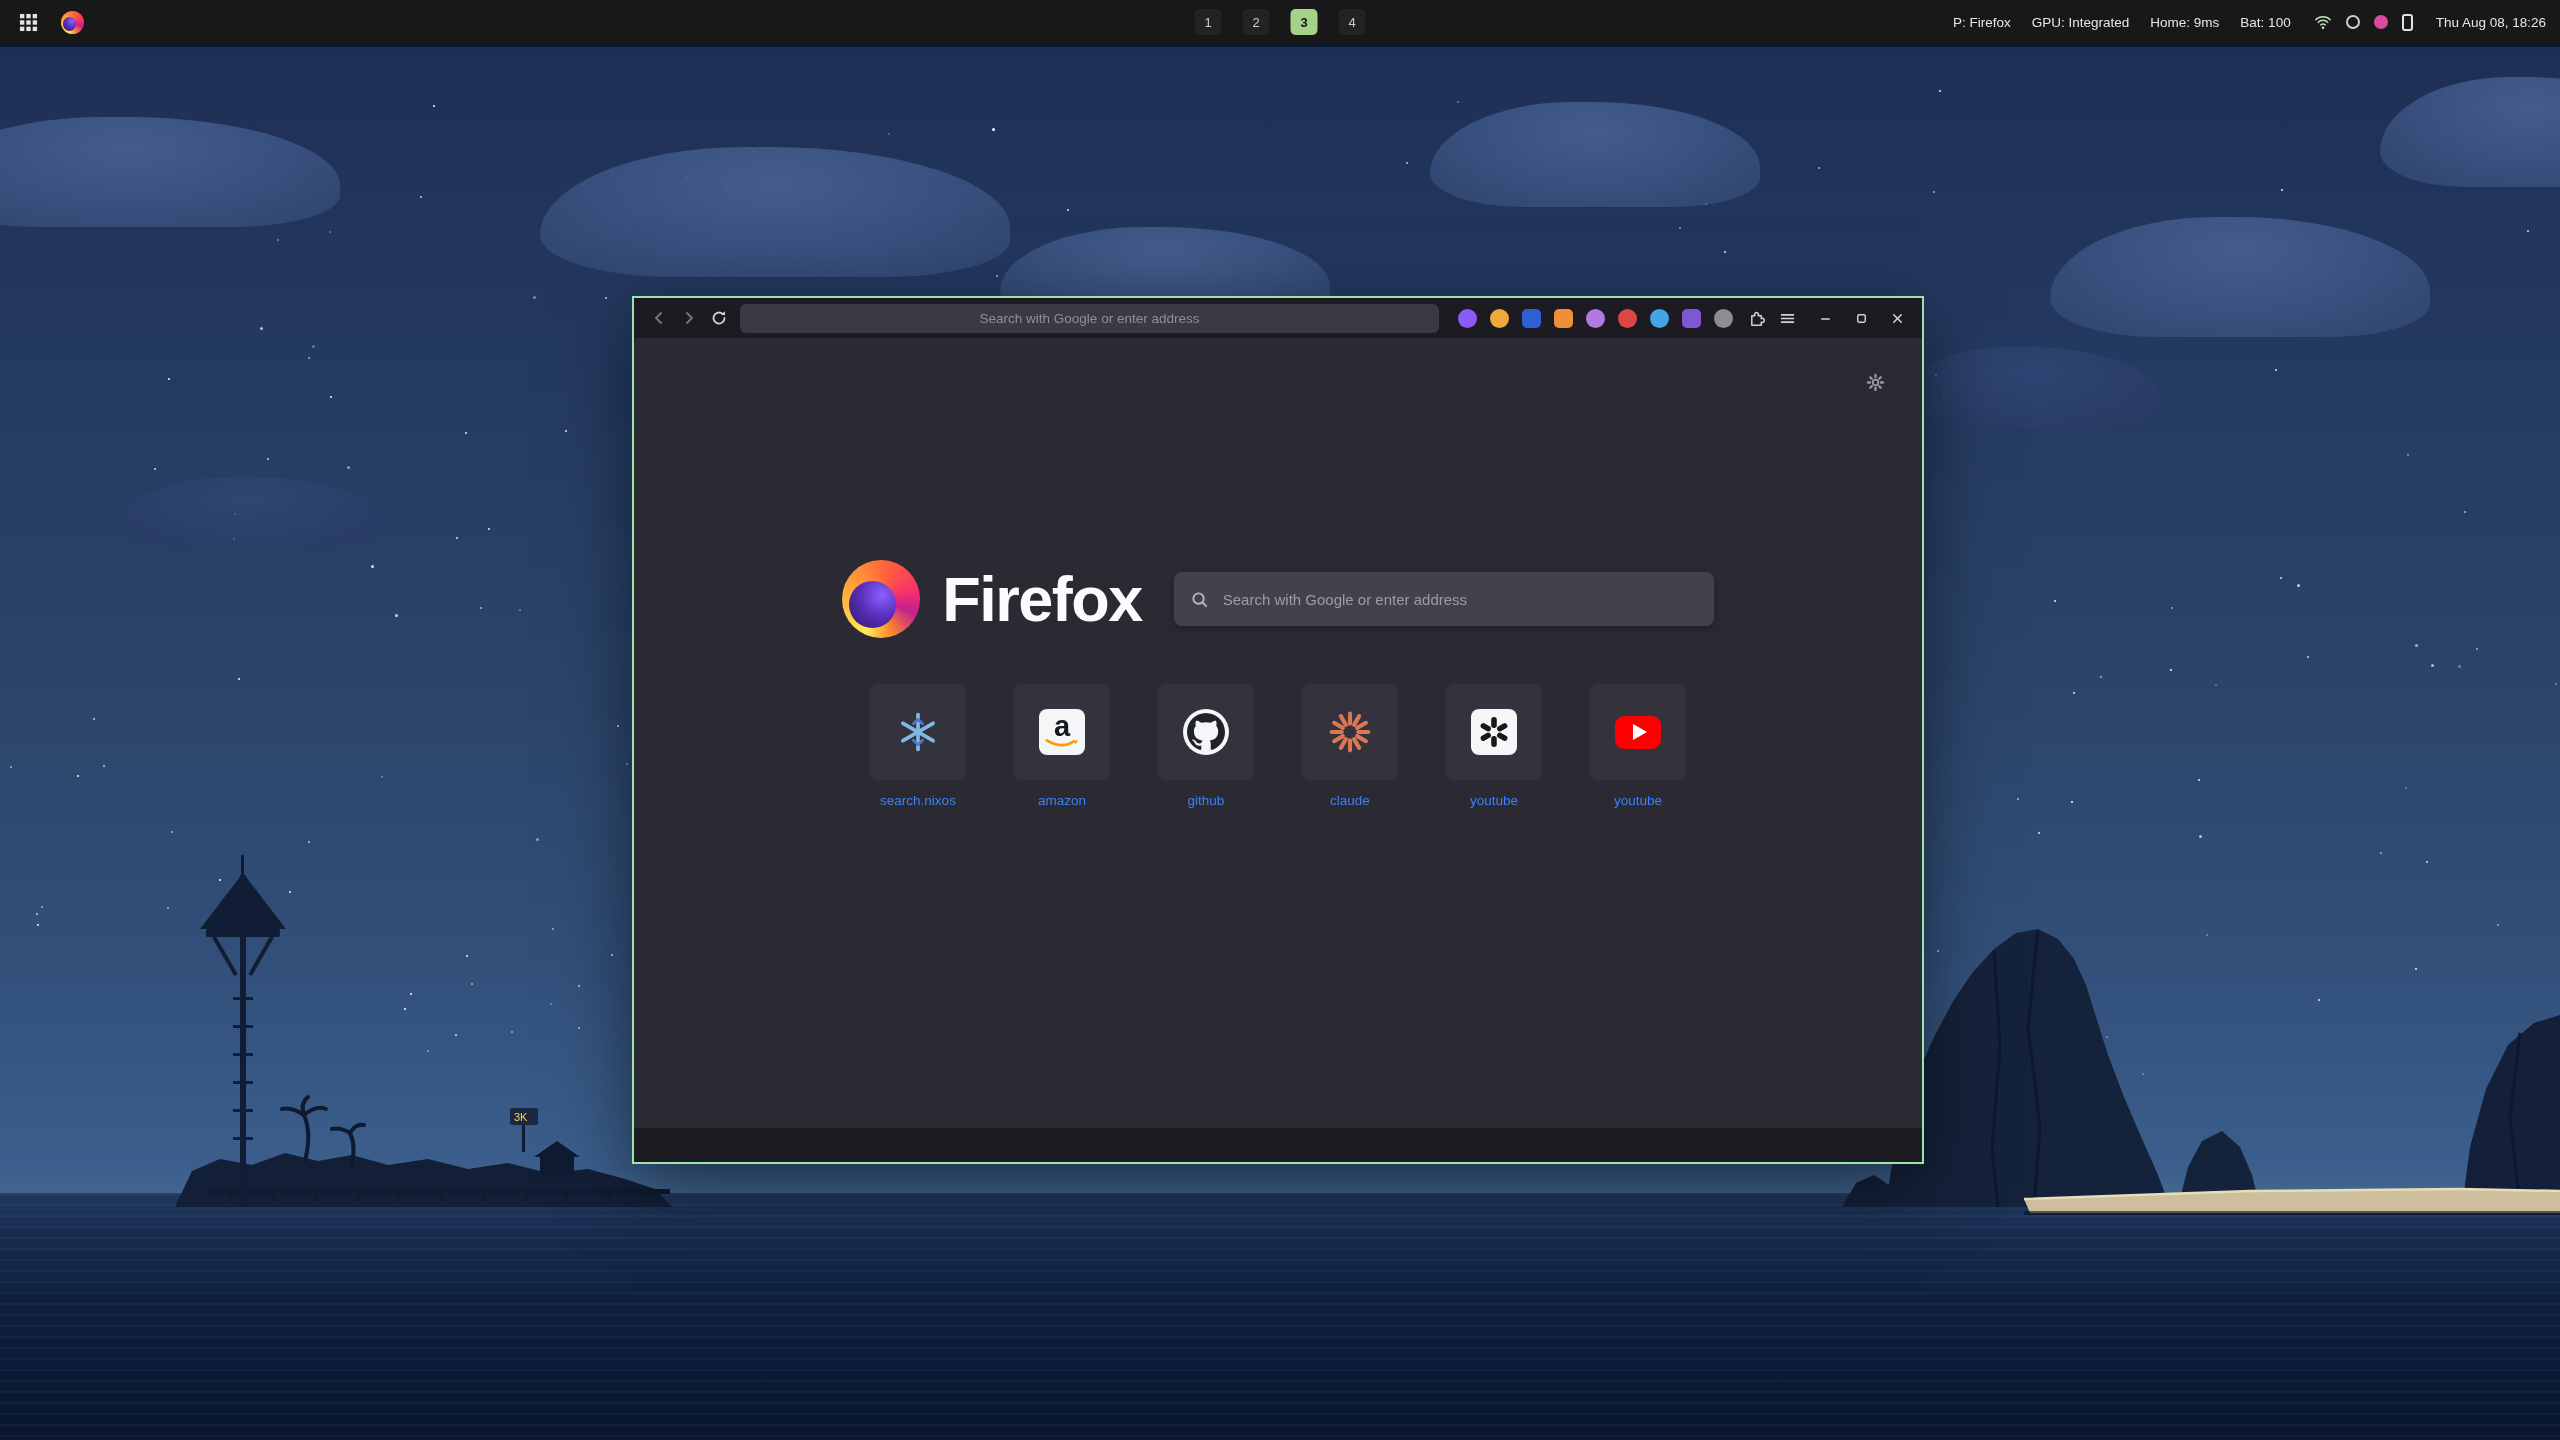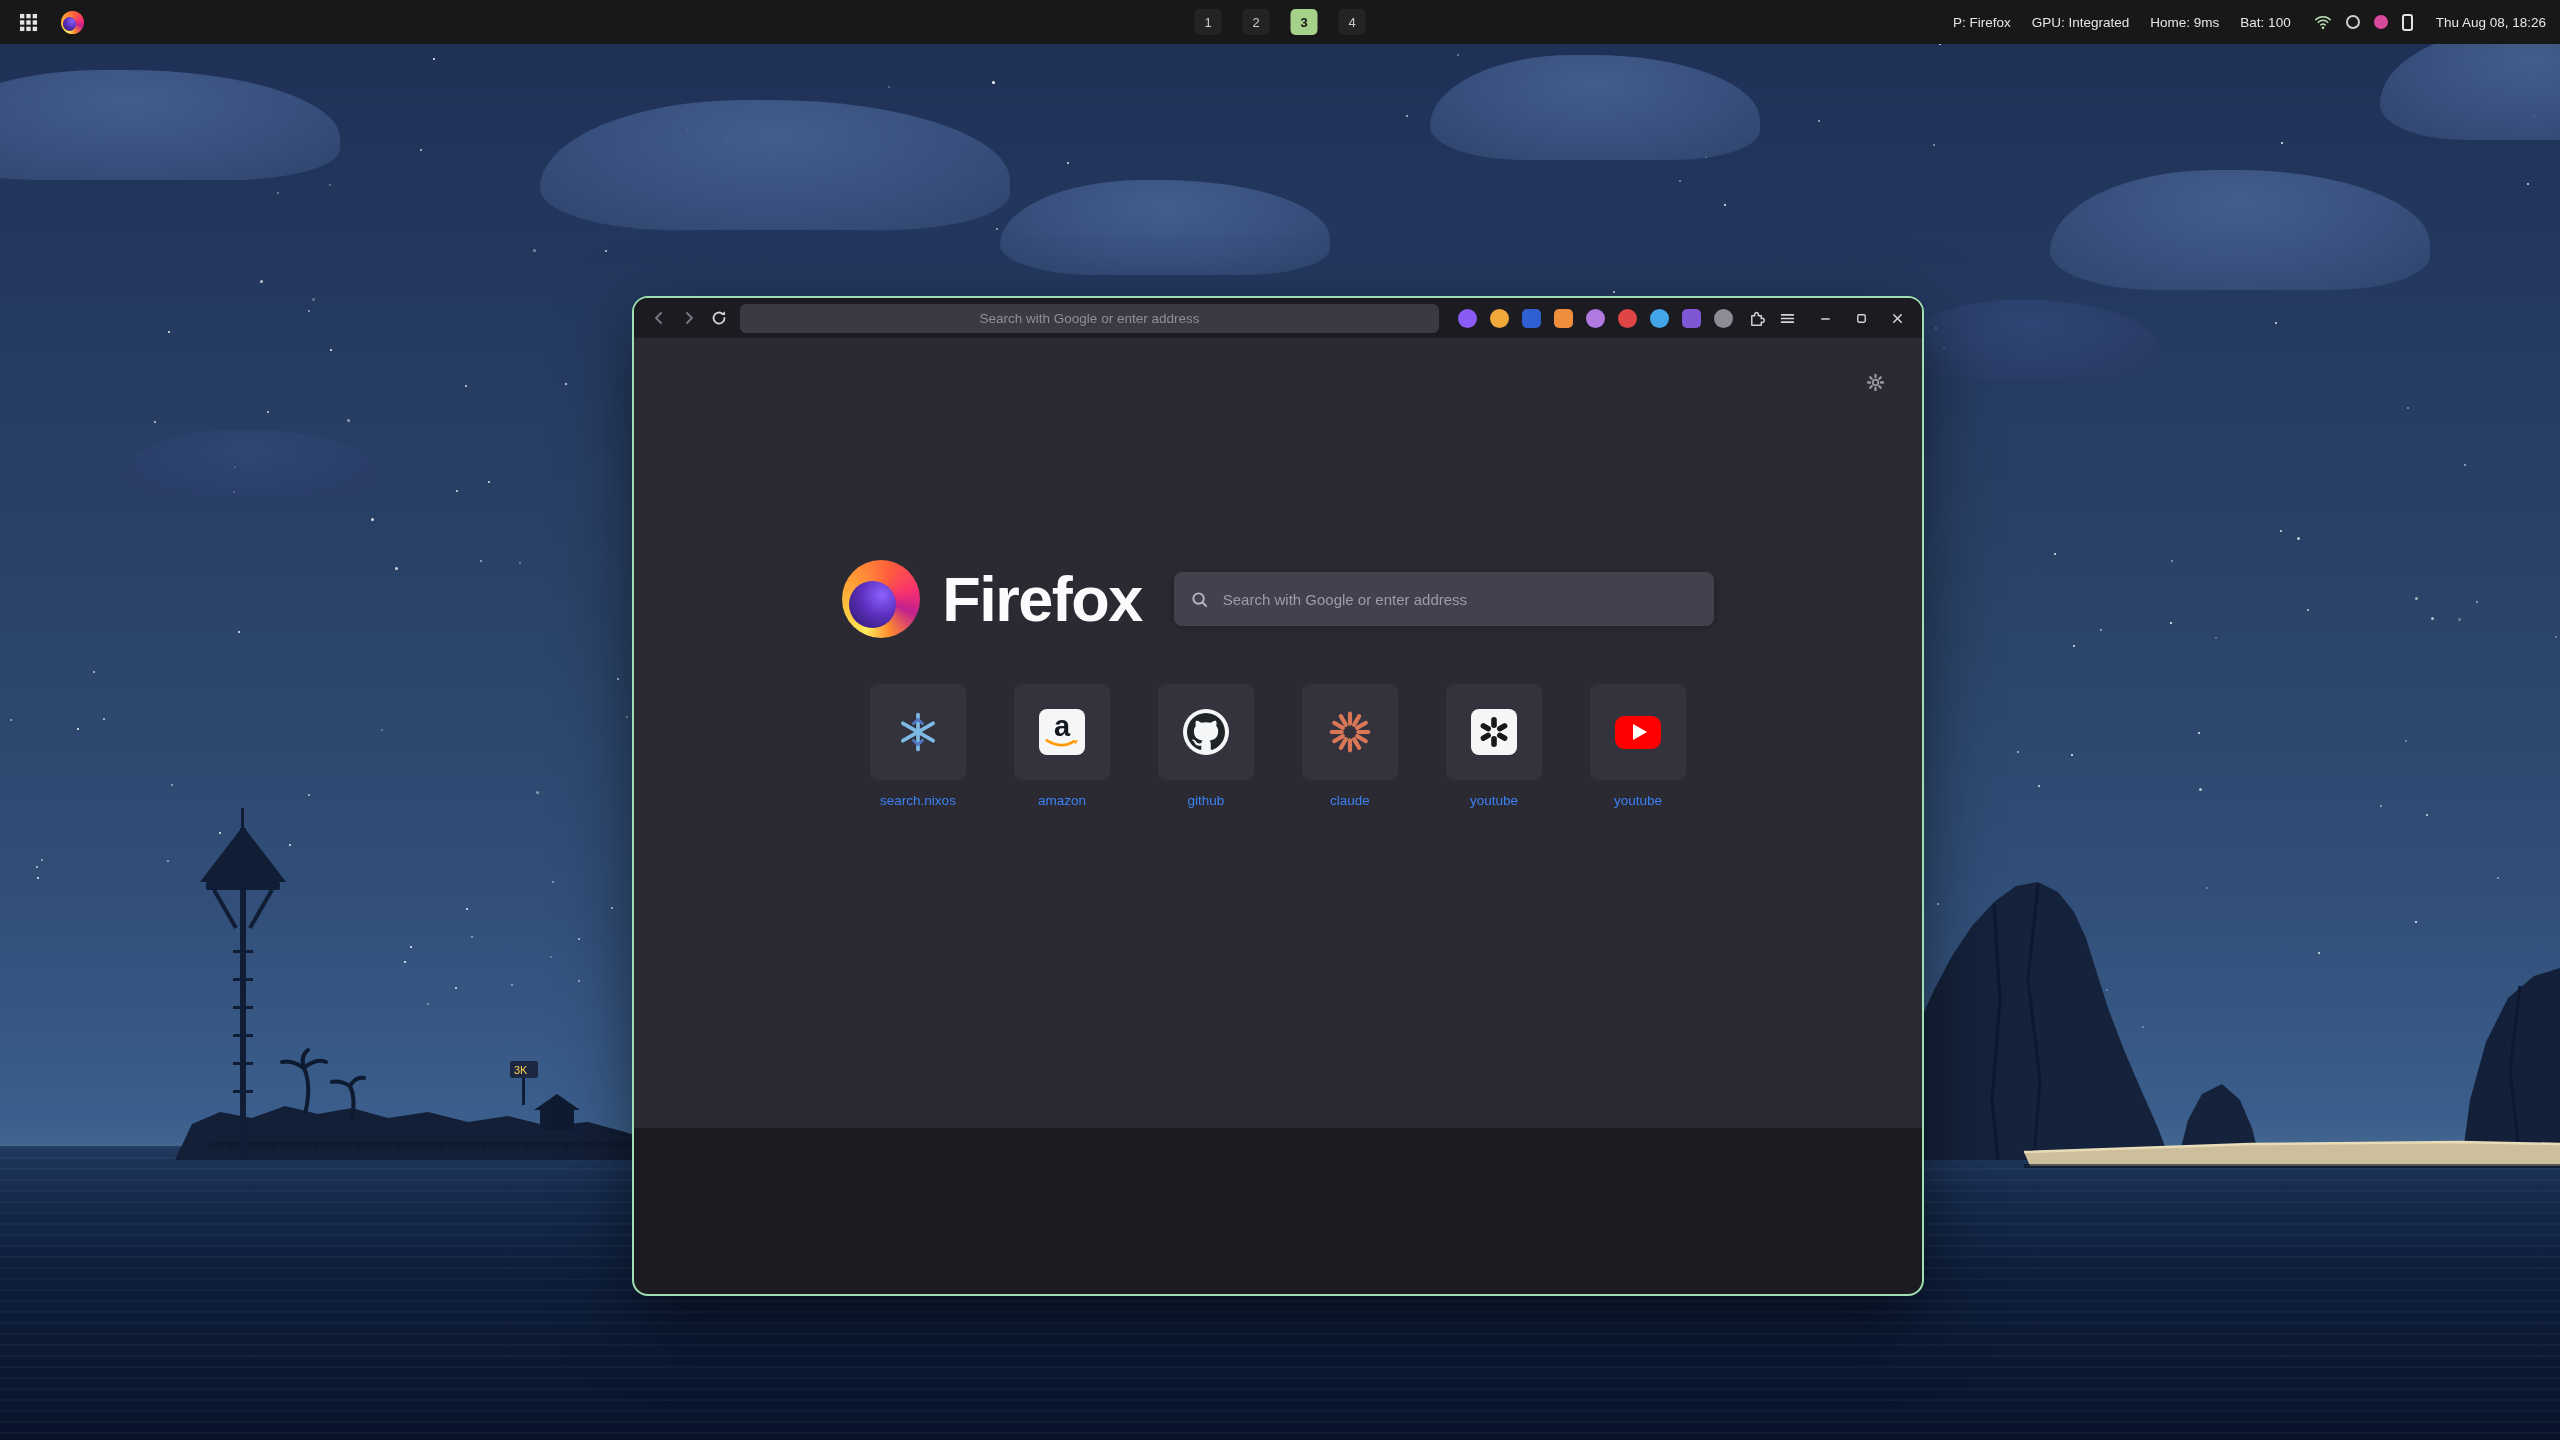--- a/index.html
+++ b/index.html
@@ -1,20 +1,20 @@
 <!DOCTYPE html>
 <html><head>
 <meta charset="utf-8">
 <style>
   html,body{margin:0;padding:0;width:2560px;height:1440px;overflow:hidden;
     background:#0b1a30;font-family:"Liberation Sans","DejaVu Sans",sans-serif;}
   *{box-sizing:border-box;}
 
   
-  .wallpaper{position:absolute;inset:0;z-index:0;}
+  .wallpaper{position:absolute;inset:0;z-index:0;margin-top:47px;}
   .sky{position:absolute;left:0;top:0;width:2560px;height:1152px;
     background:linear-gradient(180deg,#1e2f55 0%,#253a61 28%,#2b4469 55%,#32507a 80%,#3b5e8c 97%,#446890 100%);}
   .star{position:absolute;left:0;top:0;width:2px;height:2px;border-radius:50%;background:transparent;}
   .star.big{width:3px;height:3px;}
   .cloud{position:absolute;border-radius:46% 54% 28% 30% / 72% 66% 30% 34%;
     background:radial-gradient(ellipse at 50% 28%,#47608f 0%,#3a5280 55%,#2f456e 100%);opacity:.92;}
   .cloud.dark{background:radial-gradient(ellipse at 50% 30%,#33497a 0%,#2b3f6b 60%,#263961 100%);opacity:.7;}
   .ocean{position:absolute;left:0;top:1146px;width:2560px;height:294px;
     background:linear-gradient(180deg,#21395f 0%,#152a4c 16%,#0d1d3a 45%,#08132a 100%);}
   .ocean::after{content:"";position:absolute;inset:0;
@@ -43,22 +43,22 @@
   .fx-logo{position:relative;border-radius:50%;overflow:hidden;
     background:conic-gradient(from 205deg at 50% 50%,#ffea5c 0deg,#ffbe3d 55deg,#ff9336 110deg,
       #ff5f3c 170deg,#f7316e 230deg,#c3208f 268deg,#ff8a2e 320deg,#ffea5c 360deg);}
   .fx-logo::after{content:"";position:absolute;left:9%;top:27%;width:60%;height:60%;border-radius:50%;
     background:radial-gradient(circle at 70% 30%,#8a63ff 0%,#5b2fbd 45%,#2d1665 100%);}
   .fx-big{width:78px;height:78px;}
   .fx-bar{width:23px;height:23px;}
   .fx-tab{width:15px;height:15px;flex:0 0 15px;}
 
   
-  .window{position:absolute;left:632px;top:296px;width:1292px;height:1000px;z-index:10;
-    background:#1c1b22;border:2px solid #9fe0b0;border-radius:16px;overflow:hidden;
+  .window{position:absolute;left:632px;top:296px;width:1292px;height:868px;z-index:10;
+    background:#1c1b22;border:2px solid #9fe0b0;border-radius:0;overflow:hidden;
     box-shadow:0 24px 70px rgba(0,0,0,.5);}
   .toolbar{height:40px;display:flex;align-items:center;padding:0 10px;background:#1c1b22;}
   .nav-btn{width:30px;height:30px;display:flex;align-items:center;justify-content:center;
     background:none;border:none;border-radius:4px;cursor:pointer;padding:0;}
   .urlbar{flex:1;height:29px;margin:0 10px 0 6px;background:#3a3944;border-radius:6px;
     display:flex;align-items:center;}
   .urlbar input{width:100%;background:transparent;border:none;outline:none;color:#e0e0e6;
     font-size:13.5px;text-align:center;font-family:inherit;}
   .urlbar input::placeholder{color:#8f8f99;}
   .ext-icons{display:flex;align-items:center;gap:13px;margin:0 9px;}

